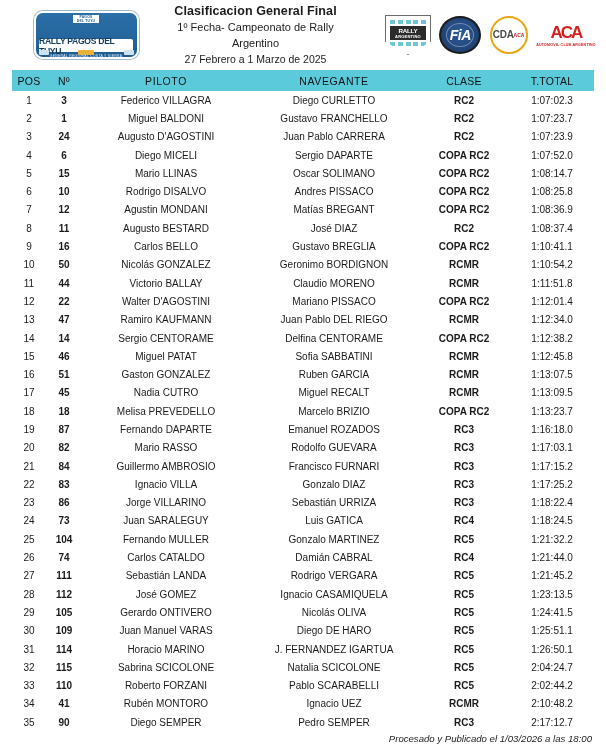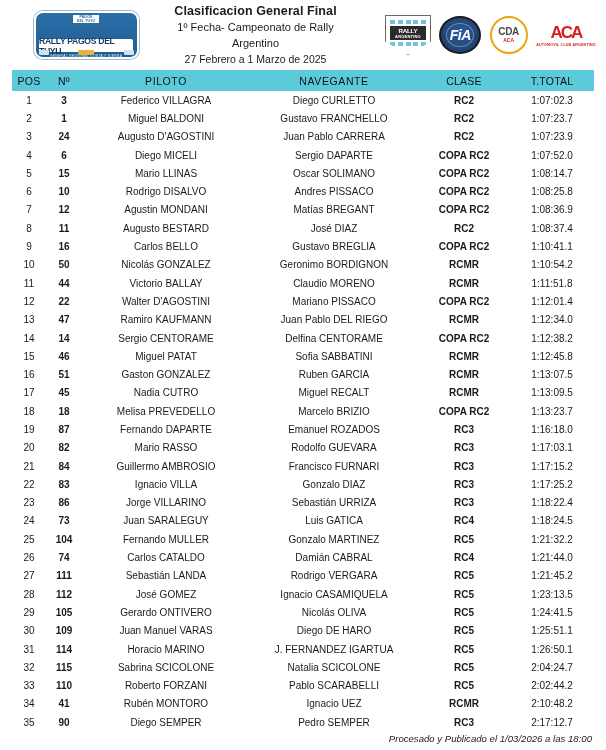--- a/index.html
+++ b/index.html
@@ -106,21 +106,21 @@
   }
   .logo-fia::after{
     content:""; position:absolute; inset:5px; border-radius:50%;
     border:1px solid rgba(255,255,255,.35);
   }
 
   
   .logo-cda {
     width: 38px; height: 38px; border-radius:50%;
     background:#ffffff; border:2.5px solid #e8a712;
-    display:flex; flex-direction:column; align-items:center; justify-content:center;
+    display:flex; flex-direction:row; align-items:center; justify-content:center;
   }
   .logo-cda .c1 { font-size:10px; font-weight:bold; color:#4a4a4a; letter-spacing:-0.3px; line-height:10px;}
   .logo-cda .c2 { font-size:5px; font-weight:bold; color:#cf2027; line-height:6px;}
 
   
   .logo-aca { width: 60px; height:38px; display:flex; flex-direction:column; align-items:center; justify-content:center;}
   .logo-aca .a1 { font-size:17px; font-weight:bold; color:#d5201f; letter-spacing:-2px; line-height:17px; font-family:"Liberation Sans", sans-serif;}
   .logo-aca .a2 { font-size:3.6px; font-weight:bold; color:#d5201f; letter-spacing:.2px; margin-top:2px;}
 
   

